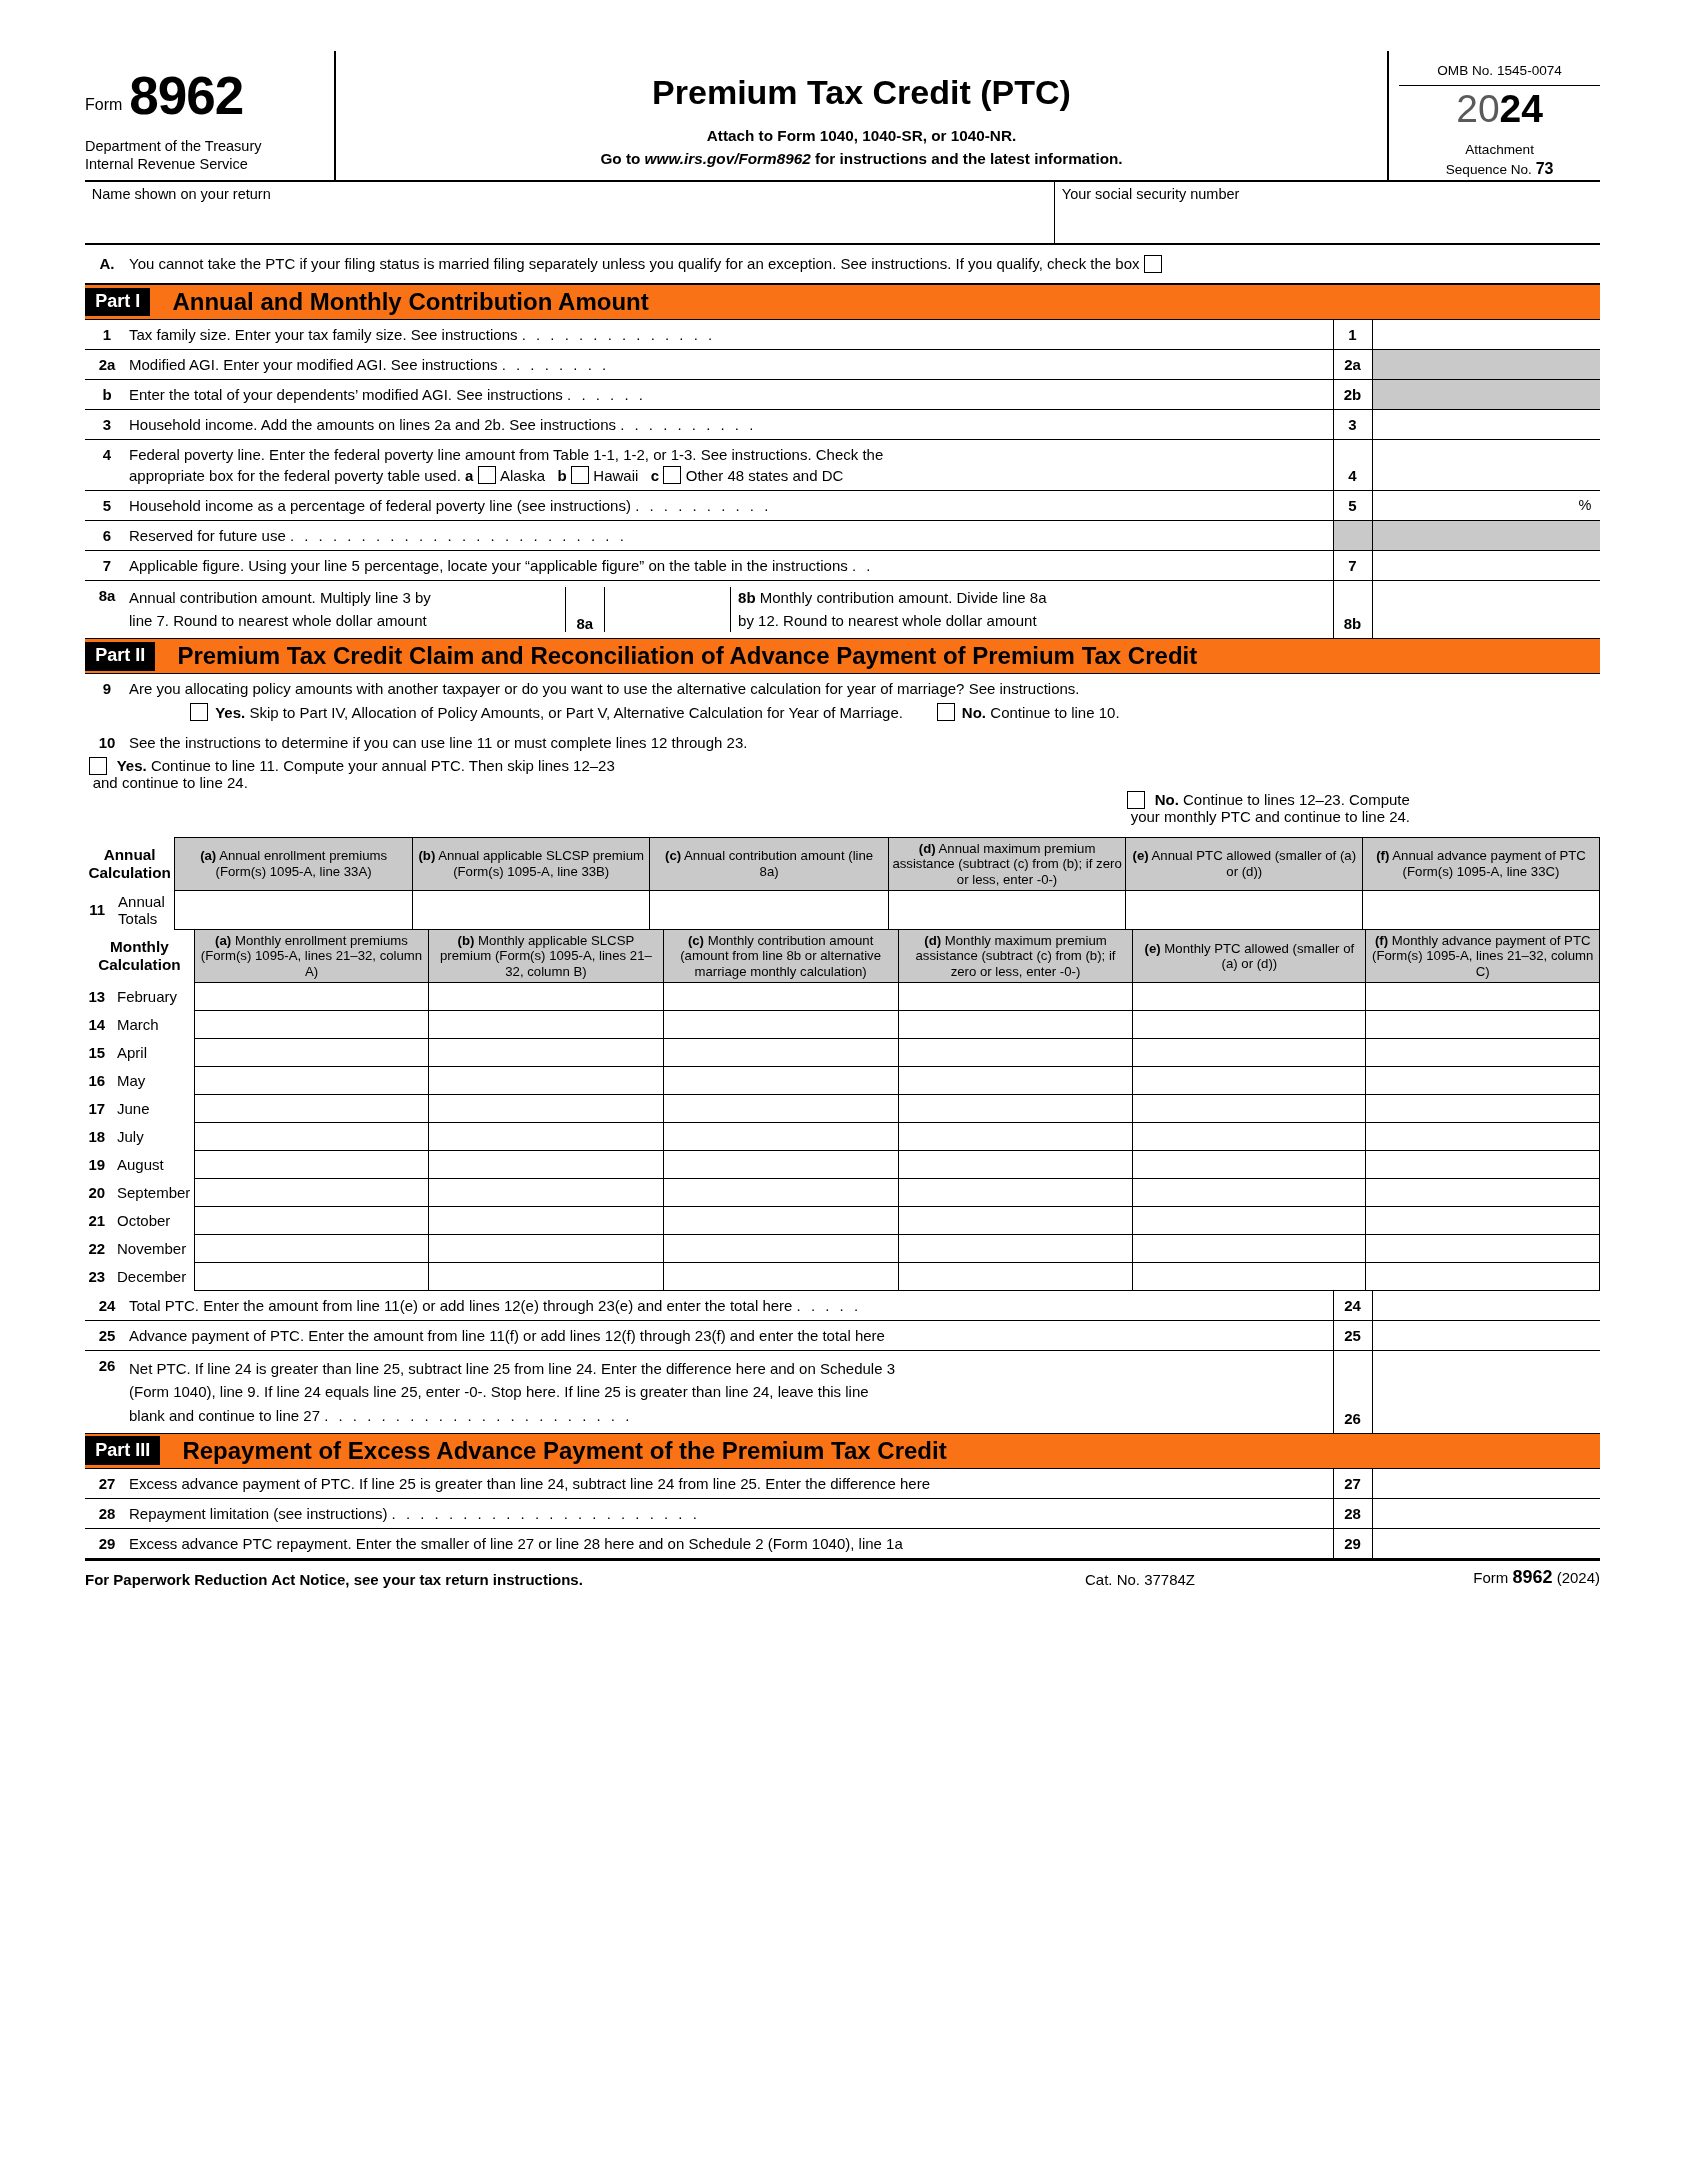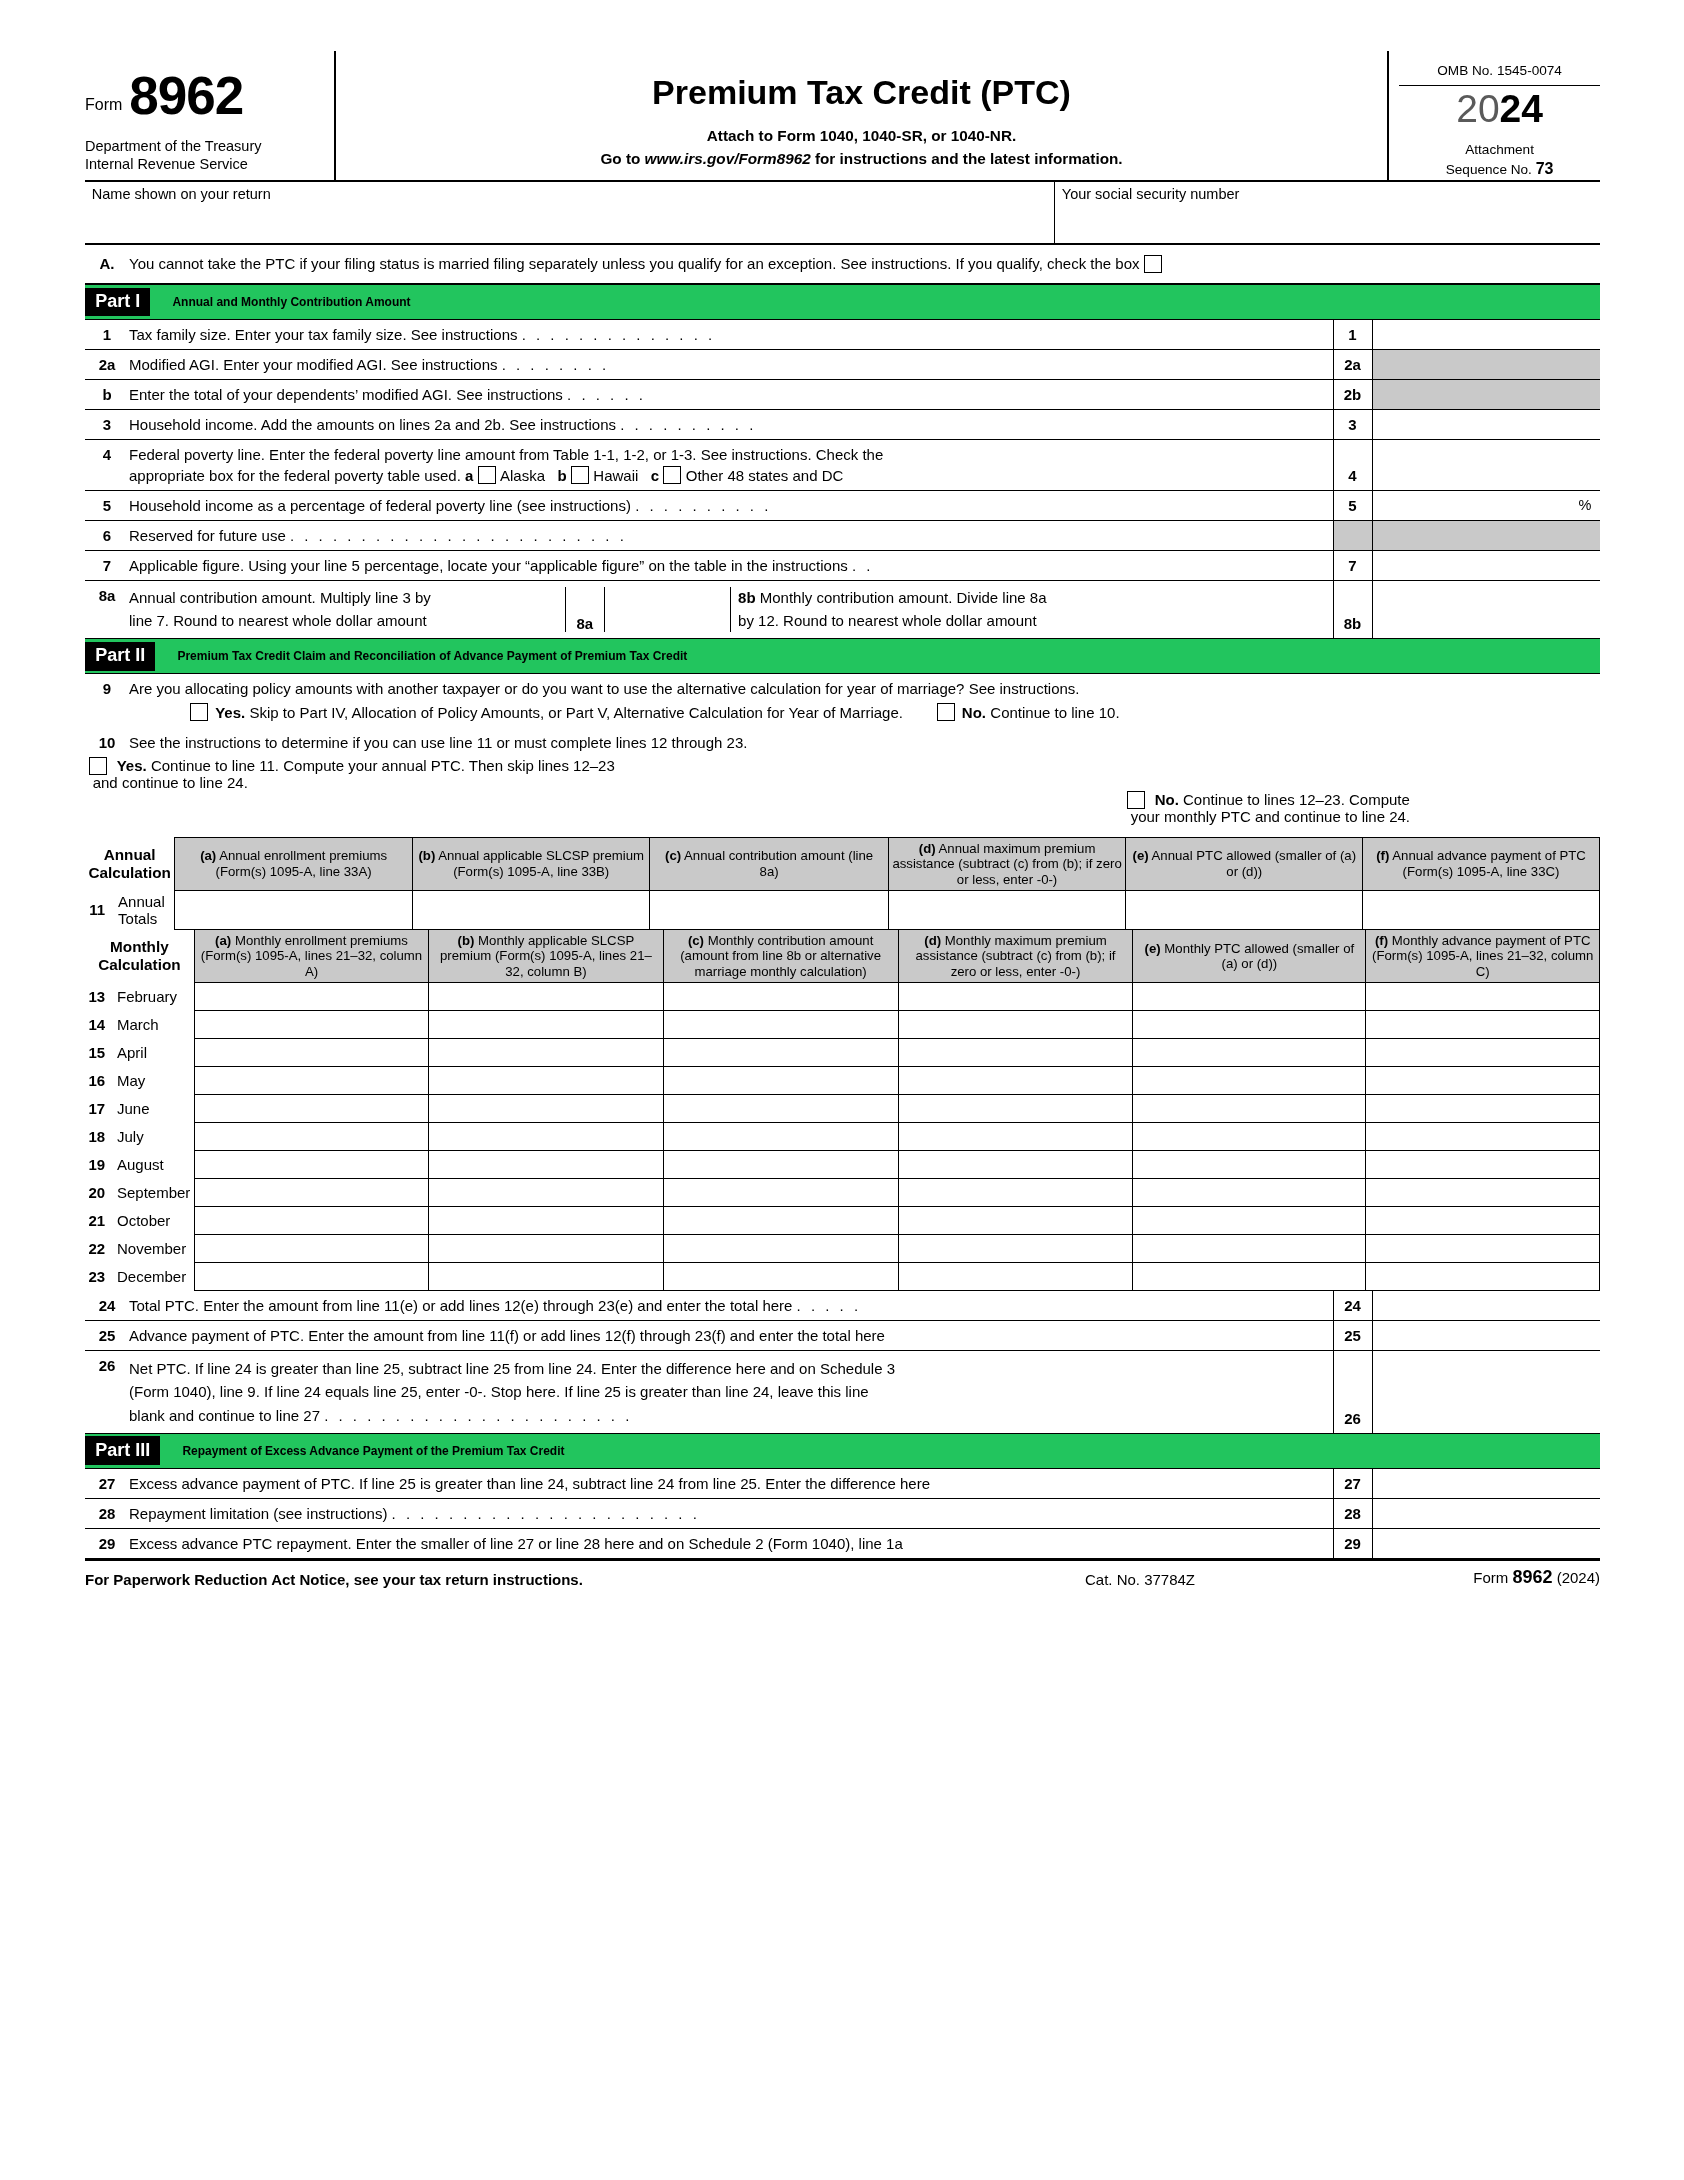--- a/index.html
+++ b/index.html
@@ -36,23 +36,23 @@
   .namerow { display: flex; border-bottom: 2.6px solid #000; height: 63px; }
   .namerow .cell { font-size: 14.5px; padding: 4.3px 6.8px; }
   .namerow .c1 { flex: 1; border-right: 0.9px solid #000; }
   .namerow .c2 { width: 545px; }
 
   
   .lineA { display: flex; align-items: center; font-size: 15px; padding: 10.2px 0 10.2px 0; border-bottom: 0.9px solid #000; }
   .lineA .lbl { font-weight: bold; width: 44px; text-align: center; }
   .cbox { display: inline-block; width: 18px; height: 18px; border: 1.3px solid #000; vertical-align: -3.4px; margin: 0 4.3px; background:#fff; }
 
-  .partbar { display: flex; align-items: center; border-bottom: 1.7px solid #000; border-top: 1.7px solid #000; background: #22c55e; }
+  .partbar { display: flex; align-items: center; border-bottom: 1.7px solid #000; border-top: 1.7px solid #000; background: #f97316; }
   .partbadge { background: #000; color: #fff; font-weight: bold; font-size: 18px; padding: 3.4px 10.2px 4.3px 10.2px; margin: 2.6px 0 2.6px 0; }
-  .parttitle { font-weight: bold; font-size: 12px; margin-left: 22px; }
+  .parttitle { font-weight: bold; font-size: 24px; margin-left: 22px; }
 
   table.form { width: 100%; border-collapse: collapse; font-size: 15px; }
   table.form td { vertical-align: top; padding: 0; }
   .numcol { width: 44px; text-align: center; font-weight: bold; padding-top: 6px !important; }
   .txtcol { padding: 6px 5.1px 6px 0 !important; }
   .leader { letter-spacing: 3px; }
   .boxnum { width: 39px; text-align: center; font-weight: bold; border-left: 0.9px solid #000; padding-top: 6px !important; }
   .amt { width: 228px; border-left: 0.9px solid #000; }
   .grey { background: #c9c9c9; }
   .rowline td { border-bottom: 0.9px solid #000; }

